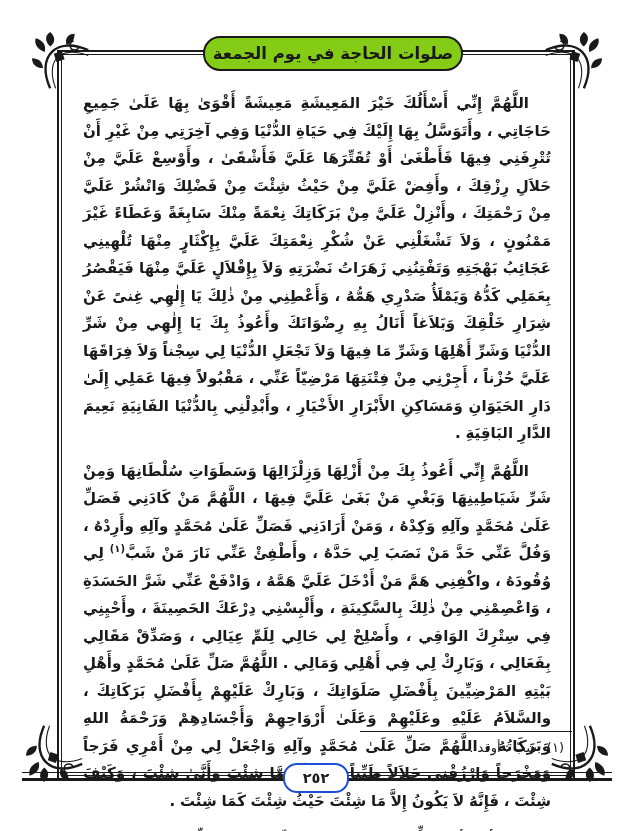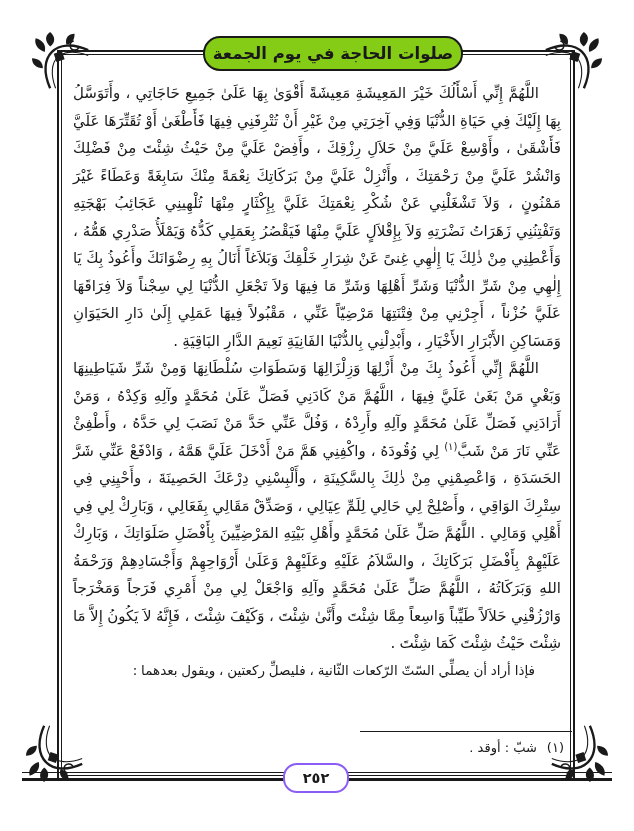--- a/index.html
+++ b/index.html
@@ -29,21 +29,21 @@
   }
   .title-pill span{
     font-weight:bold;font-size:16.5px;direction:rtl;white-space:nowrap;
   }
   
   .content{
     position:absolute;left:73px;top:80px;width:488px;z-index:3;
     direction:rtl;text-align:justify;
     font-size:15px;line-height:27.5px;word-spacing:-0.5px;
   }
-  .content p{margin:0;}
+  .content p{margin:10px;font-weight:bold;}
   .para1{text-indent:22px;}
   .para2{text-indent:22px;margin-top:10px;}
   .para3{margin-top:15px;font-size:13.5px;line-height:25px;text-indent:26px;}
   .fn-ref{font-size:10px;vertical-align:super;line-height:0;}
   
   .footnote-sep{
     position:absolute;right:62px;top:731px;width:212px;height:0;
     border-top:1.5px solid #1a1a1a;z-index:3;
   }
   .footnote{
@@ -51,21 +51,21 @@
     font-size:13px;line-height:18px;z-index:3;white-space:nowrap;
   }
   .footnote .fn-marker{margin-left:10px;}
   
   .bottom-band{
     position:absolute;left:22px;right:22px;top:772px;height:5px;
     border-top:1.5px solid #1a1a1a;border-bottom:3px solid #1a1a1a;z-index:2;
   }
   .page-pill{
     position:absolute;left:283px;top:763px;width:62px;height:26px;
-    background:#ffffff;border:2px solid #8b5cf6;border-radius:14px;
+    background:#ffffff;border:2px solid #1d4ed8;border-radius:14px;
     display:flex;align-items:center;justify-content:center;z-index:6;
   }
   .page-pill span{font-size:14.5px;font-weight:bold;}
   .defs{position:absolute;width:0;height:0;}
 </style>
 </head>
 <body>
 
 <svg class="defs" aria-hidden="true">
   <symbol id="cflourish" viewBox="0 0 64 64">

